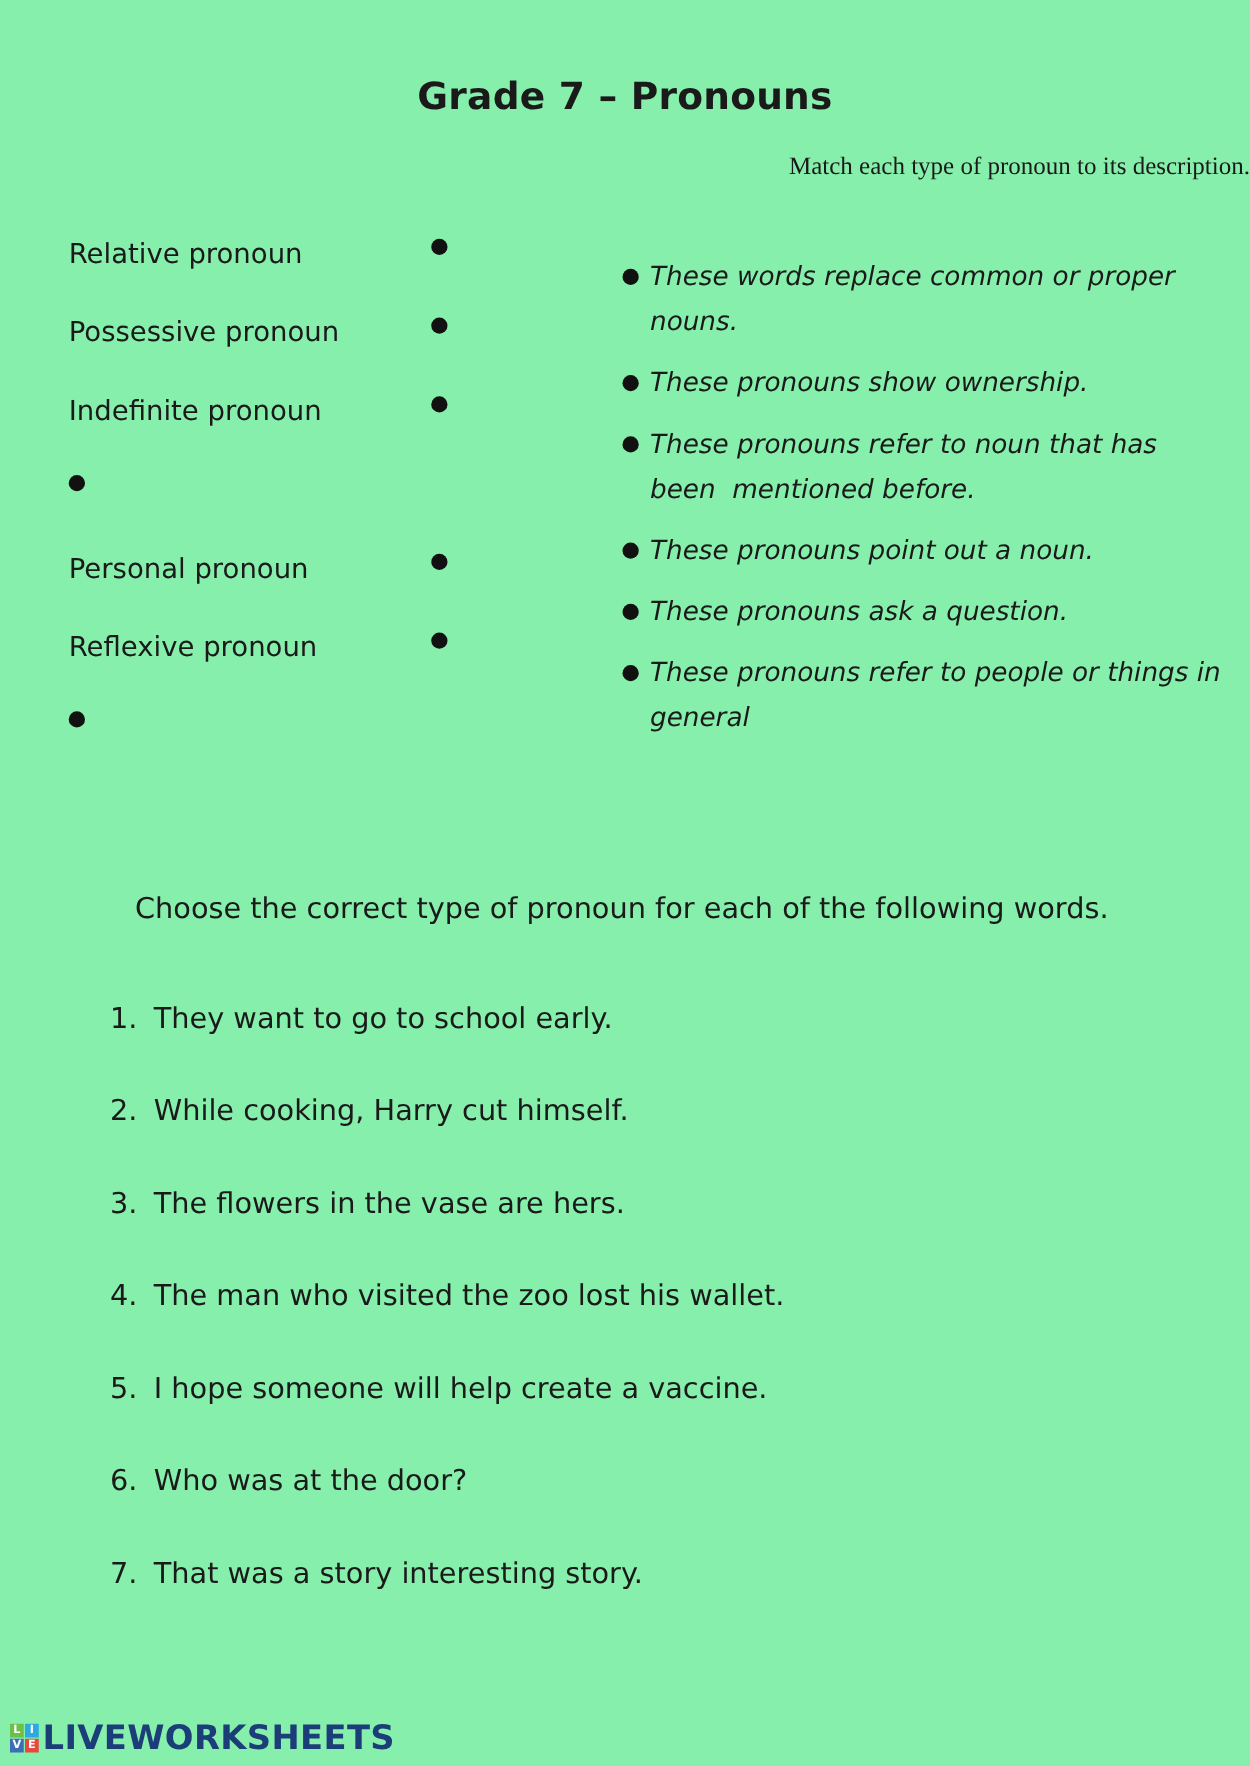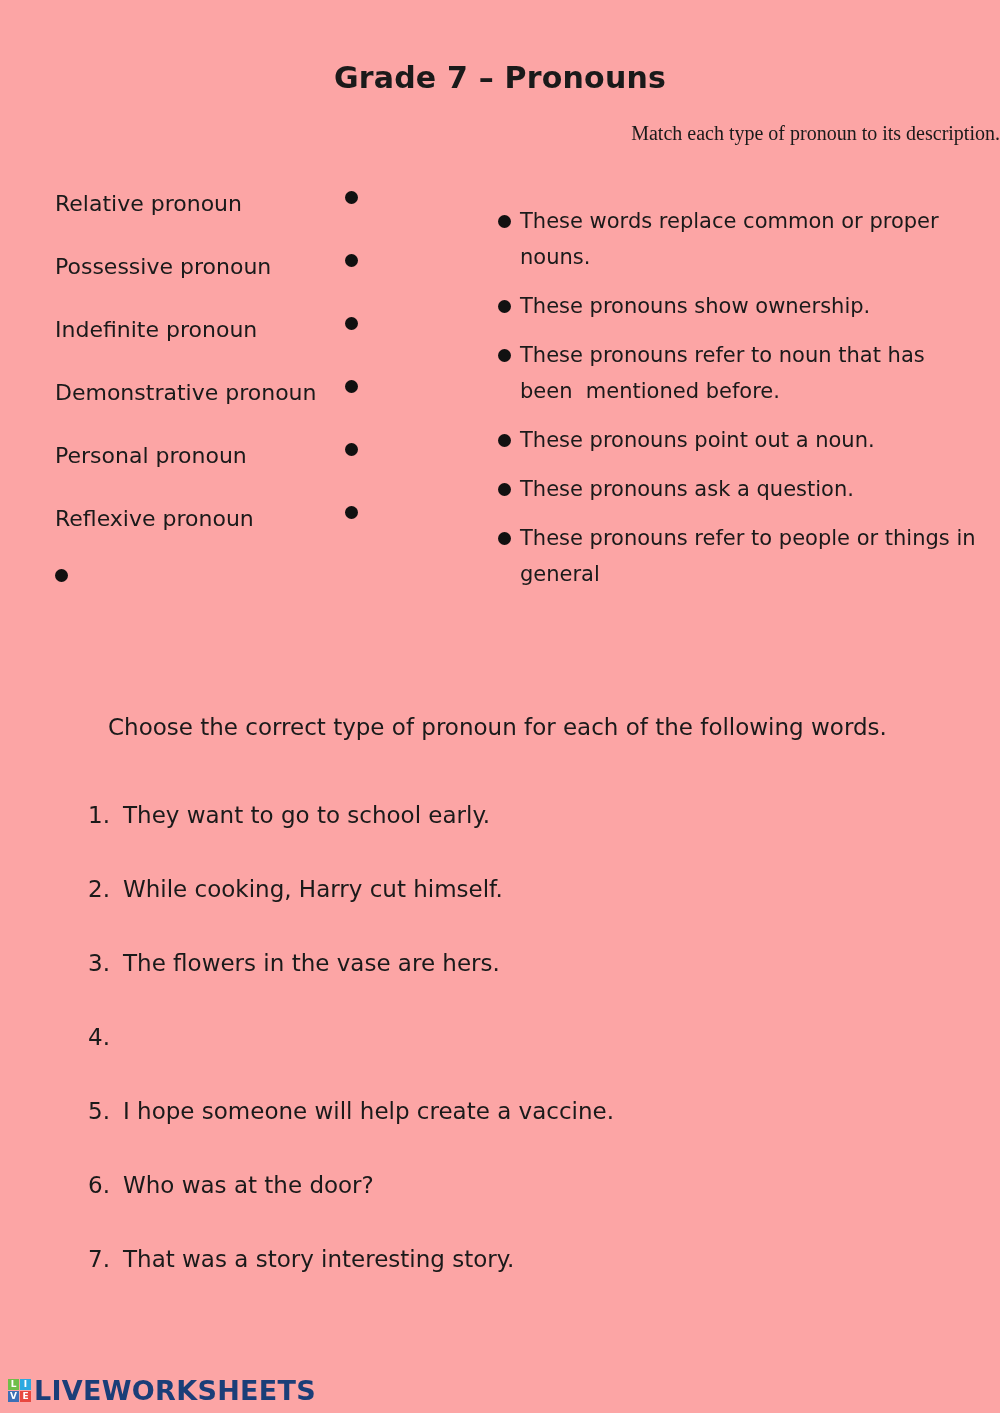--- a/index.html
+++ b/index.html
@@ -1,20 +1,20 @@
 <!DOCTYPE html>
 <html><head>
 <meta charset="utf-8">
 <style>
   html, body { margin: 0; padding: 0; background: #ffffff; }
   .page {
     position: relative;
     width: 1000px;
     height: 1413px;
-    background: #fca5a5;
+    background: #86efac;
     font-family: "DejaVu Sans", "Liberation Sans", sans-serif;
     color: #1a1a1a;
     overflow: hidden;
   }
   .title {
     position: absolute;
     top: 60px; left: 0; right: 0;
     text-align: center;
     font-size: 30px;
     font-weight: bold;
@@ -51,21 +51,21 @@
     width: 482px;
   }
   .match-right-item {
     display: flex;
     align-items: flex-start;
     margin-bottom: 13px;
     font-size: 21px;
     line-height: 36px;
   }
   .match-right-item .dot { margin: 12px 9px 0 0; }
-  .desc { white-space: pre-wrap; }
+  .desc { white-space: pre-wrap; font-style: italic; }
   .choose-instruction {
     position: absolute;
     left: 72px; top: 714px;
     font-size: 23px;
     margin-left: 36px;
   }
   .sentences {
     position: absolute;
     left: 88px; top: 800px;
     width: 860px;
@@ -121,21 +121,20 @@
     </div>
     <div class="match-left-item">
       <span>Possessive pronoun</span>
       <span class="dot"></span>
     </div>
     <div class="match-left-item">
       <span>Indefinite pronoun</span>
       <span class="dot"></span>
     </div>
     <div class="match-left-item">
-      <span>Demonstrative pronoun</span>
       <span class="dot"></span>
     </div>
     <div class="match-left-item">
       <span>Personal pronoun</span>
       <span class="dot"></span>
     </div>
     <div class="match-left-item">
       <span>Reflexive pronoun</span>
       <span class="dot"></span>
     </div>
@@ -181,20 +180,21 @@
     <div class="sentence">
       <span class="num">2.</span>
       <span>While cooking, Harry cut himself.</span>
     </div>
     <div class="sentence">
       <span class="num">3.</span>
       <span>The flowers in the vase are hers.</span>
     </div>
     <div class="sentence">
       <span class="num">4.</span>
+      <span>The man who visited the zoo lost his wallet.</span>
     </div>
     <div class="sentence">
       <span class="num">5.</span>
       <span>I hope someone will help create a vaccine.</span>
     </div>
     <div class="sentence">
       <span class="num">6.</span>
       <span>Who was at the door?</span>
     </div>
     <div class="sentence">

